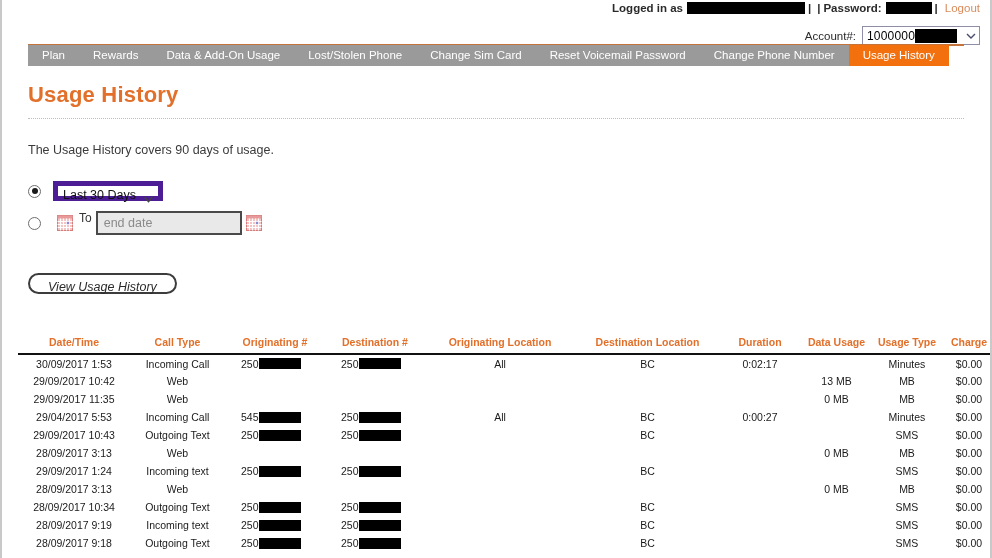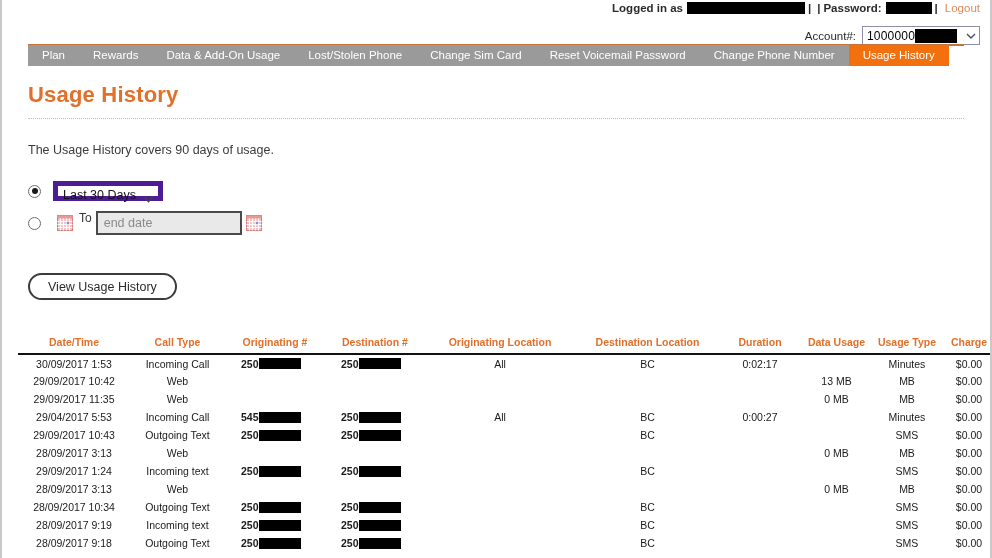--- a/index.html
+++ b/index.html
@@ -230,29 +230,30 @@
   }
   .to-label {
     font-size: 12px;
     color: #333;
     margin: 0 4px 10px 2px;
   }
 
   .view-btn {
     margin-top: 38px;
     display: inline-block;
-    height: 27px;
+    height: 21px;
     line-height: 25px;
     padding: 0 18px;
     border: 2px solid #3c3c3c;
     border-radius: 14px;
     background: #ffffff;
     font-size: 12.5px;
     color: #2b2b2b;
     cursor: pointer;
+    font-style: italic;
   }
 
   
   .usage-table {
     position: absolute;
     left: 16px; right: 16px; top: 336px;
     border-collapse: collapse;
     width: 960px;
     table-layout: fixed;
   }
@@ -271,21 +272,21 @@
     text-align: center;
     height: 18px;
     padding: 0;
     white-space: nowrap;
   }
   .cell-num {
     display: inline-flex;
     align-items: center;
     justify-content: flex-start;
   }
-  .cell-num .pfx { font-size: 10.5px; color: #1a1a1a; font-weight: bold; }
+  .cell-num .pfx { font-size: 10.5px; color: #1a1a1a; }
   .cell-num .bar {
     display: inline-block;
     background: #000;
     height: 11px;
     margin-left: 0px;
   }
   .col-dt { width: 112px; }
   .col-ct { width: 95px; }
   .col-on { width: 100px; }
   .col-dn { width: 100px; }

